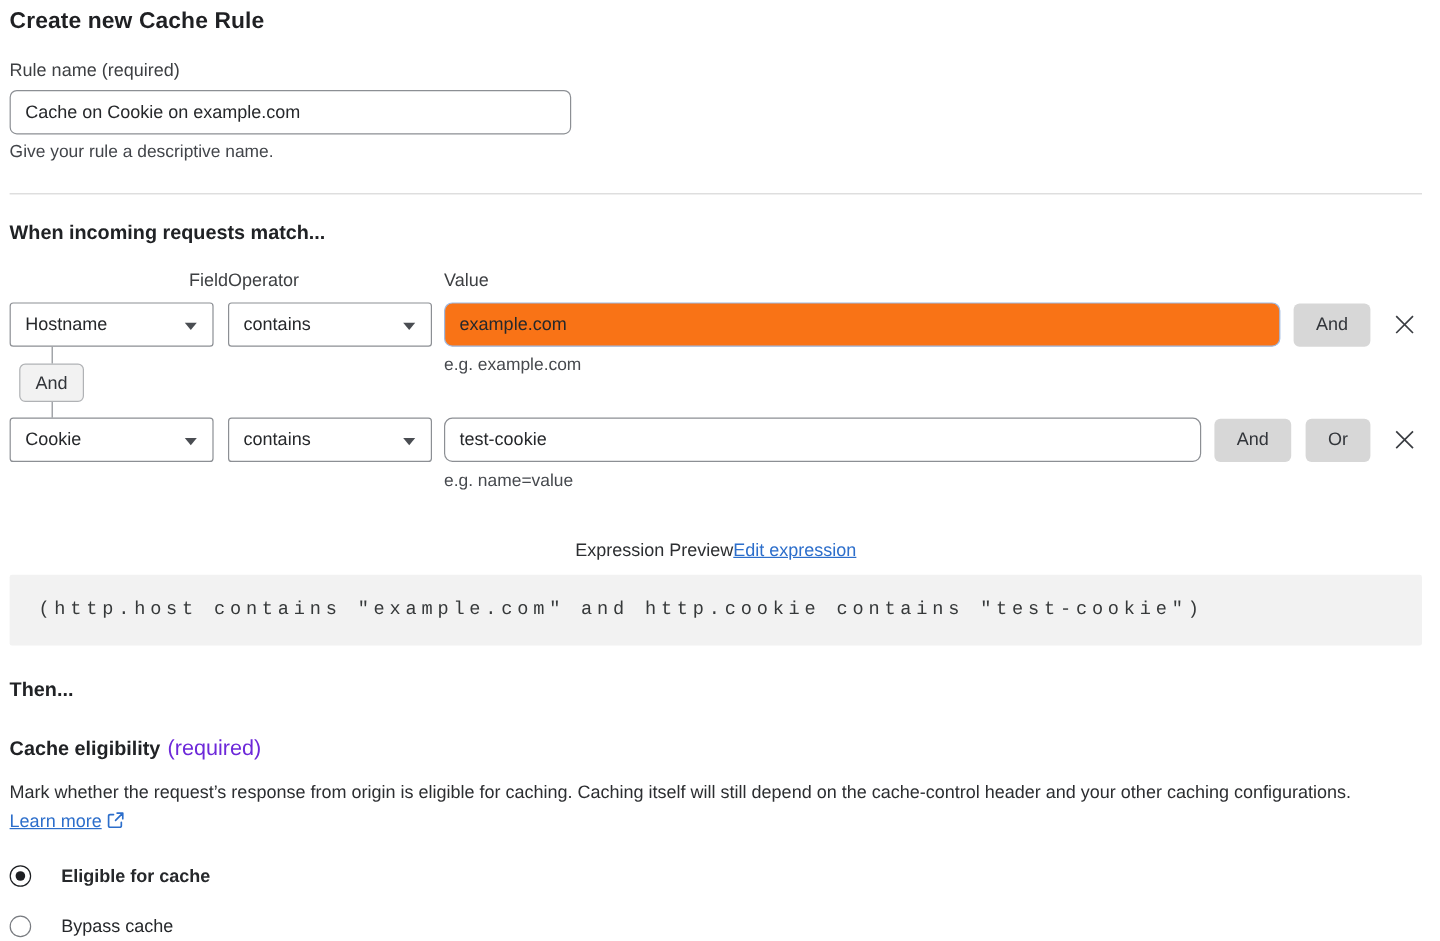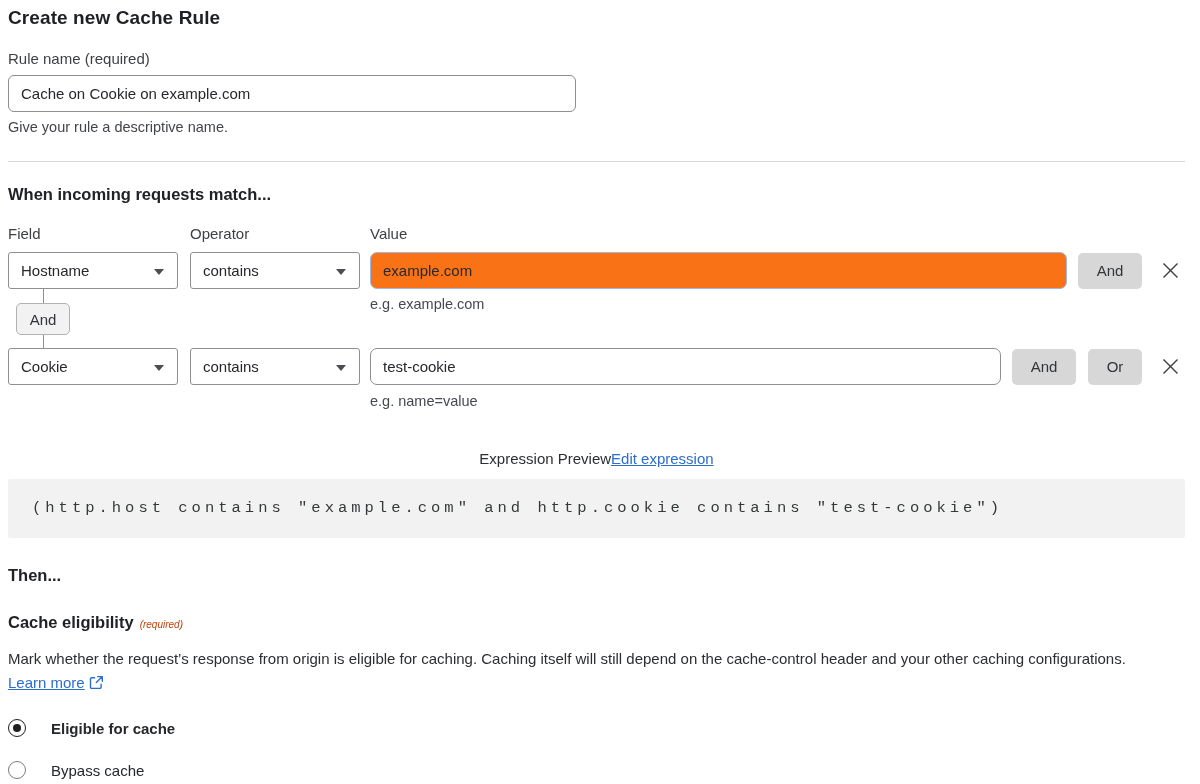--- a/index.html
+++ b/index.html
@@ -13,33 +13,33 @@
   .page { width: 1177px; margin: 0 0 0 8px; padding-top: 7px; }
 
   .page-title {
     font-size: 19px; font-weight: bold; color: #1f2023;
     letter-spacing: .1px;
   }
 
   
   .field-label { font-size: 15px; color: #3d3f42; margin-top: 21px; }
   .text-input {
-    display: block; width: 568px; height: 37px; margin-top: 8px;
+    display: block; width: 468px; height: 37px; margin-top: 8px;
     border: 1px solid #8c8f94; border-radius: 6px;
     padding: 0 12px; font-size: 15px; color: #26282b;
     font-family: "Liberation Sans", sans-serif; background: #fff; outline: none;
   }
   .helper-text { font-size: 14.5px; color: #42454a; margin-top: 7px; }
 
   .divider { border: none; border-top: 1px solid #d6d6d6; margin-top: 26px; }
 
   
   .section-heading { font-size: 16.5px; font-weight: bold; color: #202225; margin-top: 23px; }
   .col-labels { display: flex; margin-top: 21px; font-size: 15px; color: #3d3f42; }
-  .col-label-field { width: 182px; }
+  .col-label-field { width: 182px; text-align: right; }
   .col-label-operator { width: 180px; }
 
   .cond-row { display: flex; align-items: center; margin-top: 10px; }
   .select-box {
     position: relative; width: 170px; height: 37px; flex: none;
     border: 1px solid #8c8f94; border-radius: 3px; background: #fff;
     display: flex; align-items: center; padding: 0 12px;
     font-size: 15px; color: #26282b; cursor: pointer;
   }
   .select-box.field-select { margin-right: 12px; }
@@ -90,21 +90,21 @@
     margin-top: 12px; background: #f2f2f2; border-radius: 2px;
     padding: 20px 24px 21px 24px;
     font-family: "Liberation Mono", "DejaVu Sans Mono", monospace;
     font-size: 15.5px; letter-spacing: 4px; color: #36393a;
     white-space: nowrap; overflow: hidden;
   }
 
   
   .then-heading { font-size: 16.5px; font-weight: bold; color: #202225; margin-top: 28px; }
   .elig-heading { font-size: 16.5px; font-weight: bold; color: #202225; margin-top: 28px; }
-  .required-note { font-size: 10px; font-weight: normal; color: #c2410c; margin-left: 6px; font-style: italic; }
+  .required-note { font-size: 18px; font-weight: normal; color: #6d28d9; margin-left: 6px; }
   .elig-desc { font-size: 15px; line-height: 24px; color: #2c2e31; margin-top: 15px; max-width: 1160px; }
   .elig-desc .link { font-size: 15px; }
   .ext-icon { vertical-align: -2px; margin-left: 4px; }
 
   .option-row { display: flex; align-items: center; margin-top: 24px; cursor: pointer; }
   .option-row:first-of-type { margin-top: 18px; }
   .radio-circle {
     width: 18px; height: 18px; border-radius: 50%;
     border: 1.5px solid #797c81; background: #fff; flex: none;
     display: flex; align-items: center; justify-content: center;

